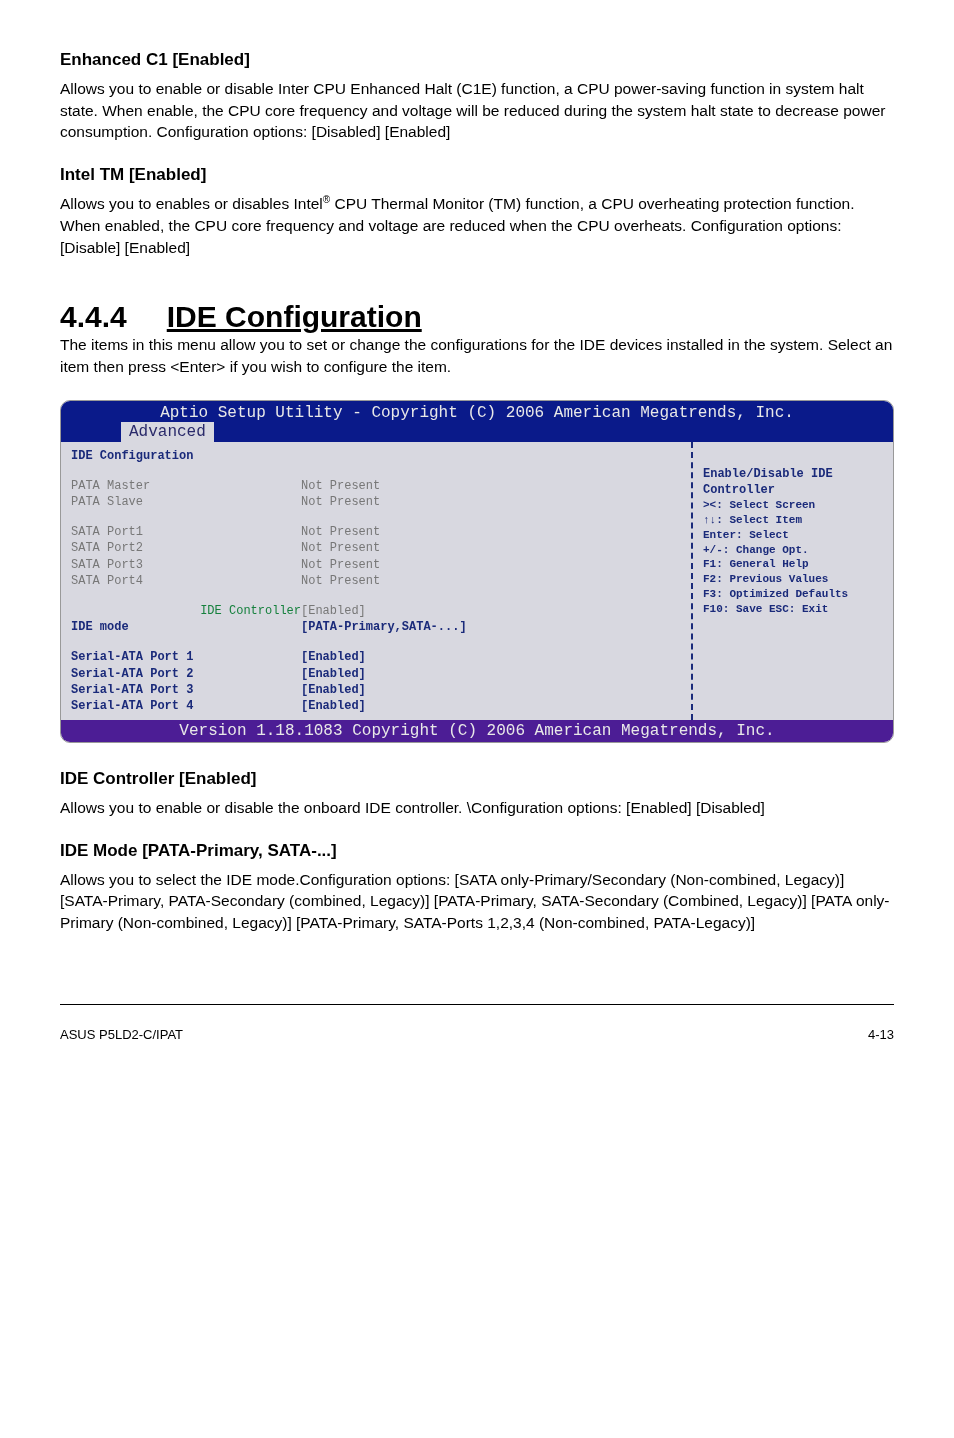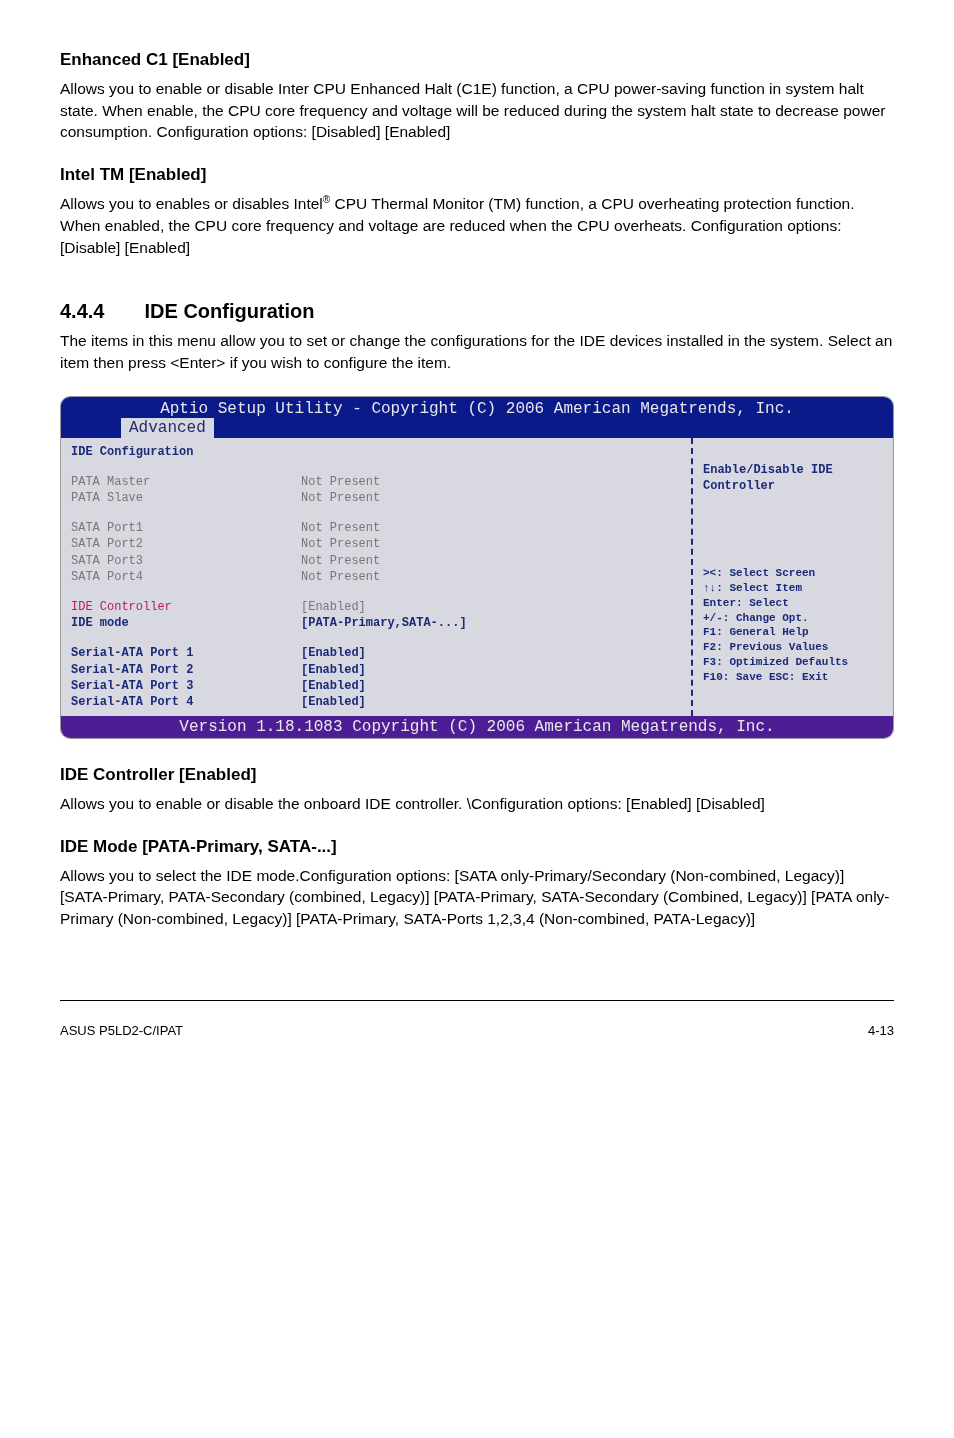--- a/index.html
+++ b/index.html
@@ -13,23 +13,24 @@
       color: #000;
       padding: 50px 60px 30px 60px;
       width: 954px;
     }
     h3.setting-heading {
       font-size: 17px;
       font-weight: bold;
       margin-bottom: 8px;
     }
     h2.section-heading {
-      font-size: 20px;
-      font-weight: bold;
-      margin-bottom: 7px;
+      font-size: 30px;
+      font-weight: bold;
+      margin-bottom: 0;
+      text-decoration: underline;
     }
     .section-number {
       display: inline-block;
       margin-right: 40px;
     }
     p.body-text {
       font-size: 15.5px;
       line-height: 1.4;
       margin-bottom: 22px;
     }
@@ -85,32 +86,32 @@
       width: 230px;
     }
     .bios-row .value {
       flex: 1;
     }
     .bios-row.bold {
       color: #1a2a7a;
       font-weight: bold;
     }
     .bios-row.highlight .label {
-      color: #be185d;
+      color: #15803d;
+      text-align: right;
     }
     .bios-right-top {
       color: #1a2a7a;
       font-weight: bold;
       line-height: 1.35;
     }
     .bios-right-help {
       color: #1a2a7a;
       font-weight: bold;
       line-height: 1.35;
-      margin-top: 72px;
       font-size: 11px;
     }
     .bios-footer {
       background: #4c1d95;
       color: #e8e8e8;
       text-align: center;
       font-size: 16px;
       padding: 2px 16px;
     }
     .spacer {

